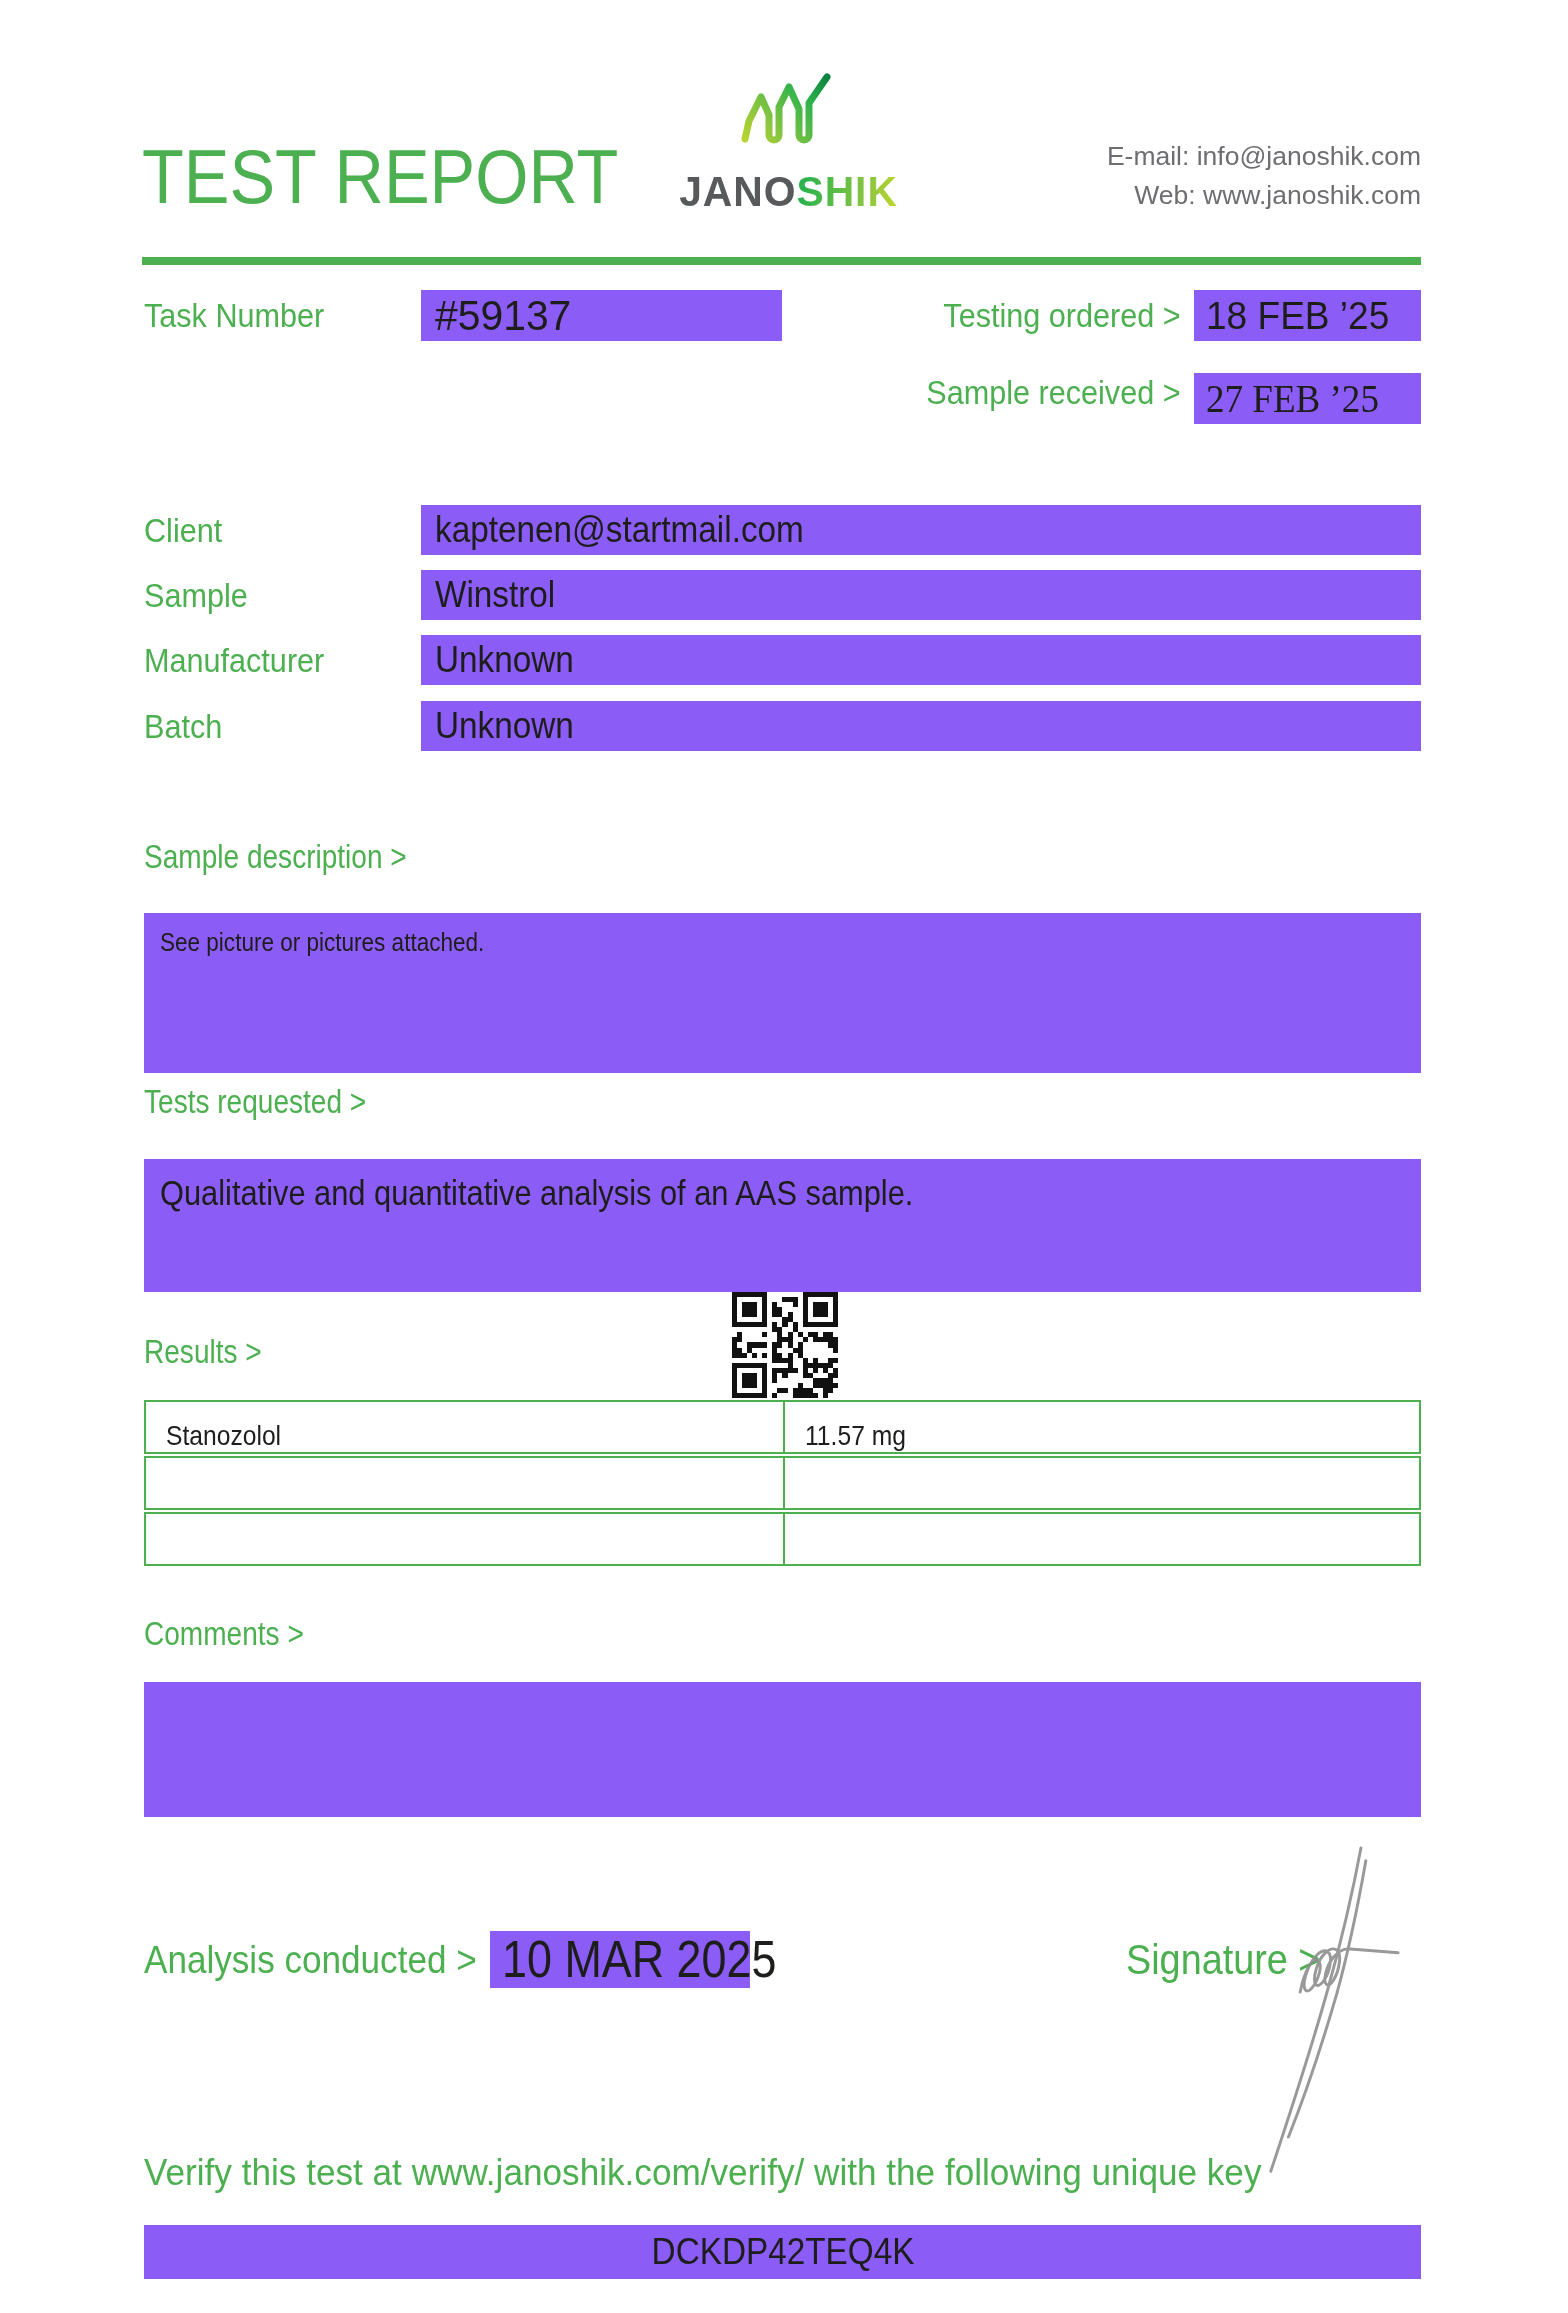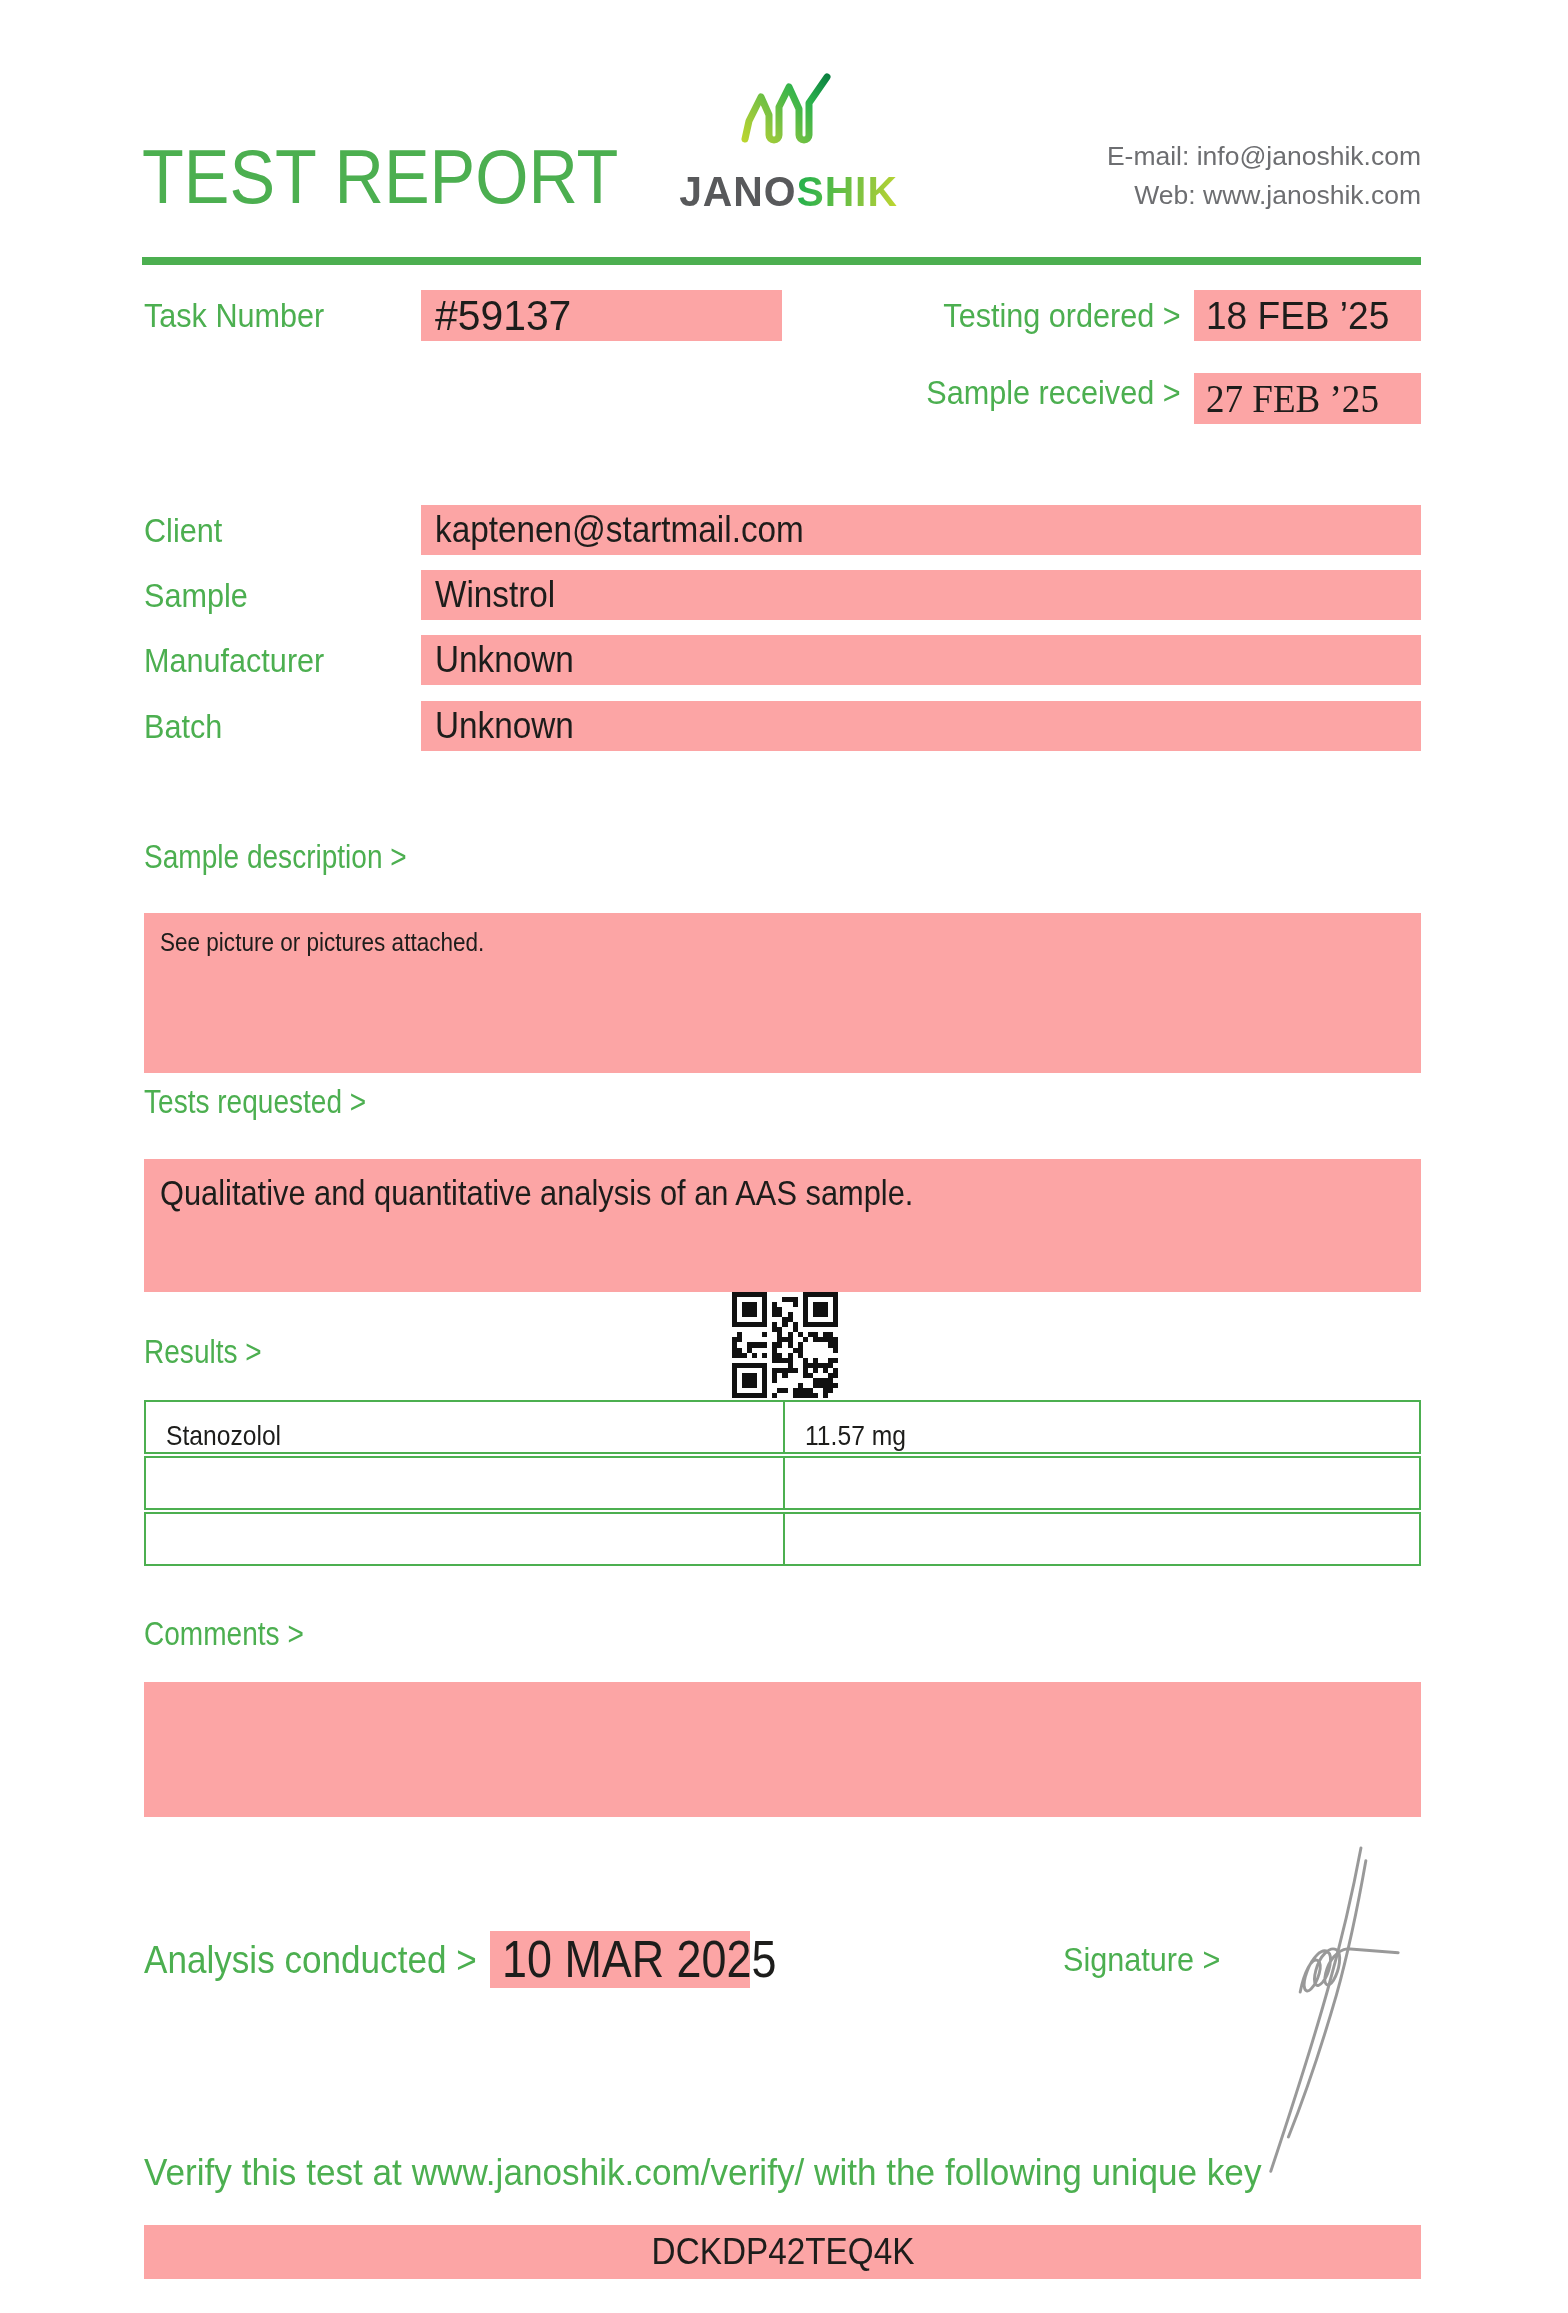--- a/index.html
+++ b/index.html
@@ -2,21 +2,21 @@
 <html><head>
 <meta charset="utf-8">
 <style>
   html,body{margin:0;padding:0;background:#ffffff;}
   .page{
     position:relative;width:1568px;height:2313px;background:#fff;overflow:hidden;
     font-family:"Liberation Sans",sans-serif;color:#1d1d1b;
   }
   .abs{position:absolute;}
   .green{color:#4caf50;}
-  .graybox{background:#fca5a5;}
+  .graybox{background:#8b5cf6;}
   .cond{display:inline-block;transform:scaleX(.9);transform-origin:left center;white-space:nowrap;}
   .cond-r{display:inline-block;transform:scaleX(.9);transform-origin:right center;white-space:nowrap;}
   .cond-c{display:inline-block;transform:scaleX(.9);transform-origin:center center;white-space:nowrap;}
 
   
   .title{left:142px;top:133px;font-size:76px;letter-spacing:0;color:#4caf50;
          transform:scaleX(.9);transform-origin:left top;white-space:nowrap;}
   .logo{left:671px;top:73px;width:235px;text-align:center;}
   .logo-icon{display:block;margin:0 auto;}
   .logo-word{font-size:43px;font-weight:700;letter-spacing:1px;margin-top:3.9px;
@@ -65,21 +65,21 @@
   .rt-cell-2{flex:1;}
   .rt-text{transform:scaleX(.88);transform-origin:left center;display:inline-block;white-space:nowrap;}
 
   .comments-heading{left:144px;top:1615px;}
   .comments-box{left:144px;top:1682px;width:1277px;height:135px;}
 
   
   .analysis-label{left:144px;top:1931px;height:57px;line-height:57px;font-size:39px;}
   .analysis-box{left:490px;top:1931px;width:260px;height:57px;line-height:57px;font-size:51px;padding-left:11.8px;box-sizing:border-box;}
   .analysis-val{transform:scaleX(.88);transform-origin:left center;display:inline-block;white-space:nowrap;}
-  .signature-label{left:1063px;top:1931px;height:57px;line-height:57px;font-size:34px;}
+  .signature-label{left:1126px;top:1931px;height:57px;line-height:57px;font-size:42px;}
   .signature{left:1255px;top:1843px;width:206px;height:343px;}
 
   .verify-text{left:144px;top:2152px;font-size:37px;color:#4caf50;
                transform:scaleX(.95);transform-origin:left top;white-space:nowrap;}
   .key-box{left:144px;top:2225px;width:1277px;height:54px;line-height:54px;text-align:center;font-size:37px;}
 </style>
 </head>
 <body>
 
 <div class="page">

